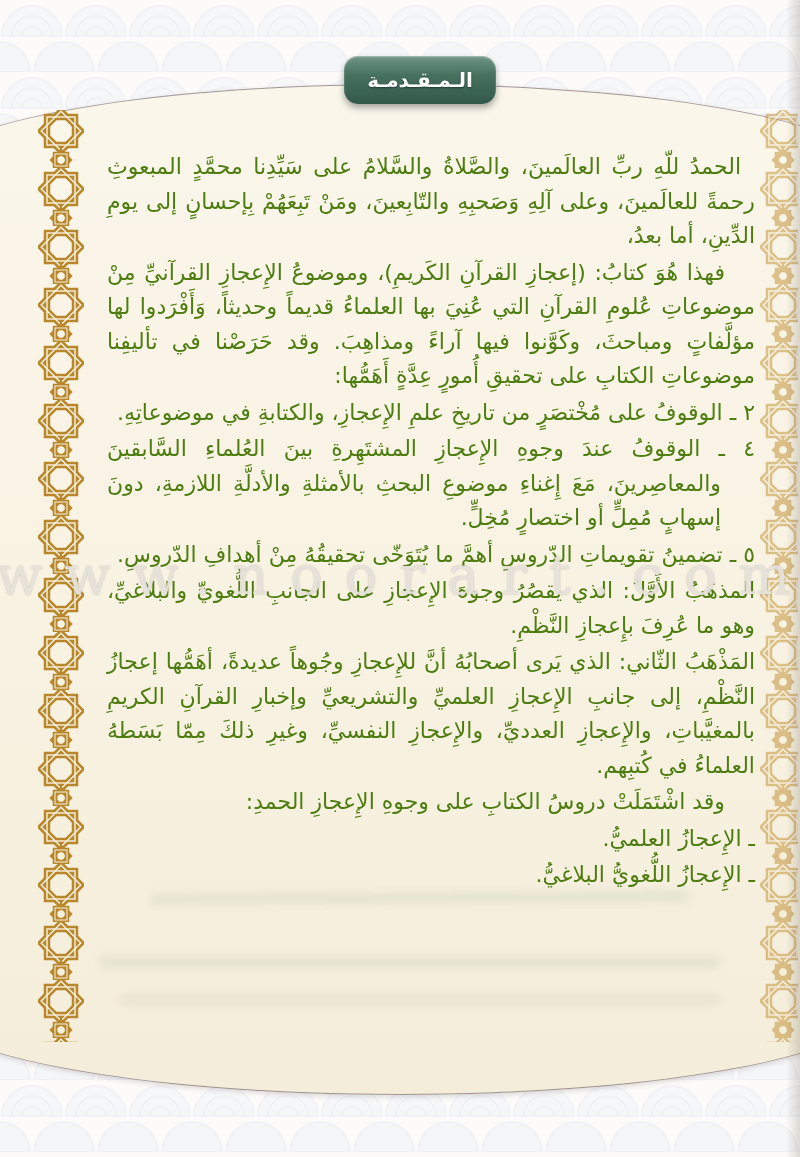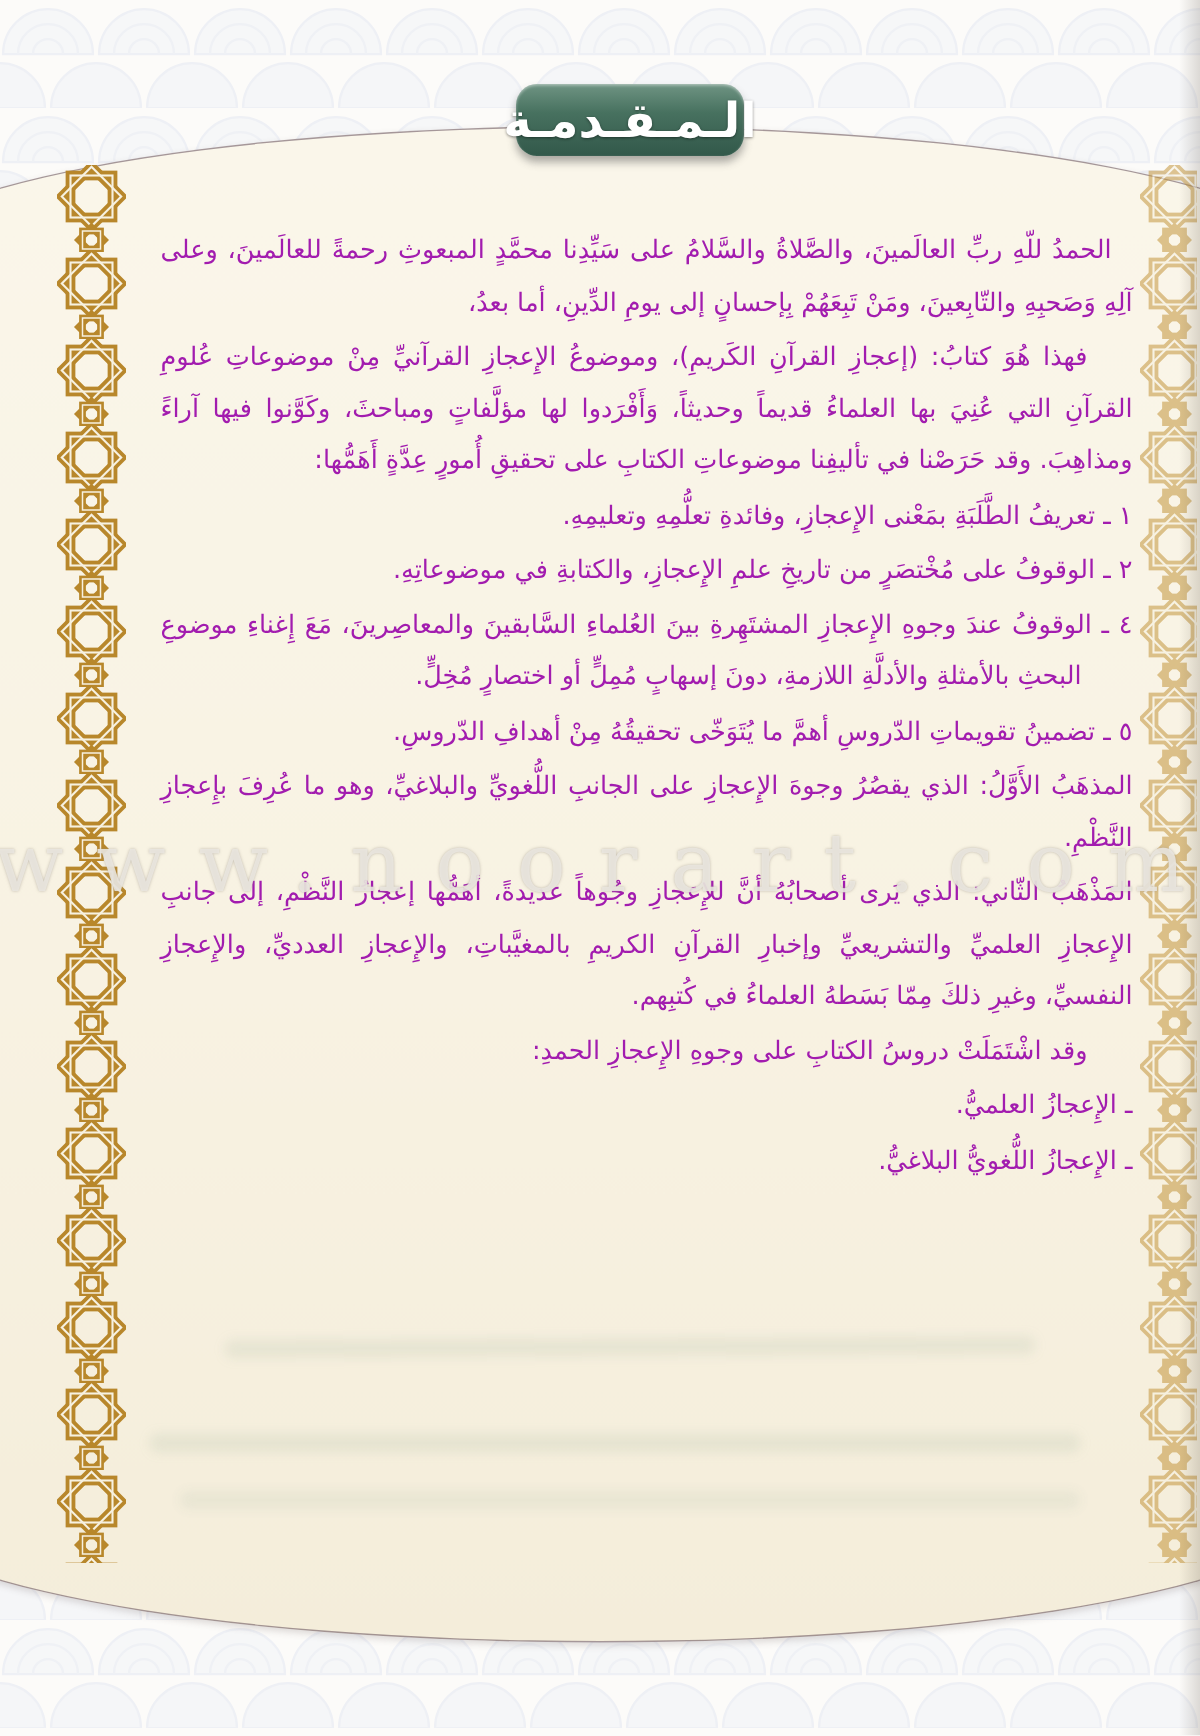--- a/index.html
+++ b/index.html
@@ -23,29 +23,29 @@
   .strip.right{right:2px;opacity:.55;}
   
   .banner{
     position:absolute;left:344px;top:56px;width:152px;height:48px;
     border-radius:14px;
     background:linear-gradient(180deg,#6f9483 0%,#47715f 40%,#32584a 100%);
     box-shadow:0 4px 6px rgba(70,70,70,.45), inset 0 1px 2px rgba(255,255,255,.45);
     display:flex;align-items:center;justify-content:center;
   }
   .banner span{
-    color:#ffffff;font-size:32px;font-weight:bold;line-height:1;
+    color:#ffffff;font-size:20px;font-weight:bold;line-height:1;
     text-shadow:0 1px 2px rgba(0,0,0,.45);
     font-family:"DejaVu Sans",sans-serif;
   }
   
   .content{
     position:absolute;right:45px;left:107px;top:150px;
     direction:rtl;text-align:justify;
-    font-size:17px;line-height:34.5px;color:#a21caf;
+    font-size:22px;line-height:34.5px;color:#4d7c0f;
   }
   .content p{margin:0 0 2px 0;}
   .indent-sm{text-indent:14px;}
   .indent{text-indent:30px;}
   .hang{padding-right:34px;text-indent:-34px;}
   .gap-top{margin-top:4px;}
   
   .watermark{
     position:absolute;left:-4px;top:544px;width:812px;
     font-family:"DejaVu Serif",serif;
@@ -126,21 +126,20 @@
   <rect width="38" height="932" fill="url(#knotR)"></rect>
 </svg>
 
 <div class="banner">
   <span>الـمـقـدمـة</span>
 </div>
 
 <div class="content">
   <p class="indent-sm">الحمدُ للّهِ ربِّ العالَمينَ، والصَّلاةُ والسَّلامُ على سَيِّدِنا محمَّدٍ المبعوثِ رحمةً للعالَمينَ، وعلى آلِهِ وَصَحبِهِ والتّابِعينَ، ومَنْ تَبِعَهُمْ بِإحسانٍ إلى يومِ الدِّينِ، أما بعدُ،</p>
   <p class="indent">فهذا هُوَ كتابُ: (إعجازِ القرآنِ الكَريمِ)، وموضوعُ الإِعجازِ القرآنيِّ مِنْ موضوعاتِ عُلومِ القرآنِ التي عُنِيَ بها العلماءُ قديماً وحديثاً، وَأَفْرَدوا لها مؤلَّفاتٍ ومباحثَ، وكَوَّنوا فيها آراءً ومذاهِبَ. وقد حَرَصْنا في تأليفِنا موضوعاتِ الكتابِ على تحقيقِ أُمورٍ عِدَّةٍ أَهَمُّها:</p>
-  <p class="hang">١ ـ تعريفُ الطَّلَبَةِ بمَعْنى الإِعجازِ، وفائدةِ تعلُّمِهِ وتعليمِهِ.</p>
   <p class="hang">٢ ـ الوقوفُ على مُخْتصَرٍ من تاريخِ علمِ الإِعجازِ، والكتابةِ في موضوعاتِهِ.</p>
   <p class="hang">٤ ـ الوقوفُ عندَ وجوهِ الإِعجازِ المشتَهِرةِ بينَ العُلماءِ السَّابقينَ والمعاصِرينَ، مَعَ إِغناءِ موضوعِ البحثِ بالأمثلةِ والأدلَّةِ اللازمةِ، دونَ إسهابٍ مُمِلٍّ أو اختصارٍ مُخِلٍّ.</p>
   <p class="hang">٥ ـ تضمينُ تقويماتِ الدّروسِ أهمَّ ما يُتَوَخّى تحقيقُهُ مِنْ أهدافِ الدّروسِ.</p>
   <p>المذهَبُ الأَوَّلُ: الذي يقصُرُ وجوهَ الإِعجازِ على الجانبِ اللُّغويِّ والبلاغيِّ، وهو ما عُرِفَ بإِعجازِ النَّظْمِ.</p>
   <p>المَذْهَبُ الثّاني: الذي يَرى أصحابُهُ أنَّ للإِعجازِ وجُوهاً عديدةً، أهَمُّها إعجازُ النَّظْمِ، إلى جانبِ الإِعجازِ العلميِّ والتشريعيِّ وإخبارِ القرآنِ الكريمِ بالمغيَّباتِ، والإِعجازِ العدديِّ، والإِعجازِ النفسيِّ، وغيرِ ذلكَ مِمّا بَسَطهُ العلماءُ في كُتبِهم.</p>
   <p class="indent">وقد اشْتَمَلَتْ دروسُ الكتابِ على وجوهِ الإِعجازِ الحمدِ:</p>
   <p>ـ الإِعجازُ العلميُّ.</p>
   <p>ـ الإِعجازُ اللُّغويُّ البلاغيُّ.</p>
 </div>
 

